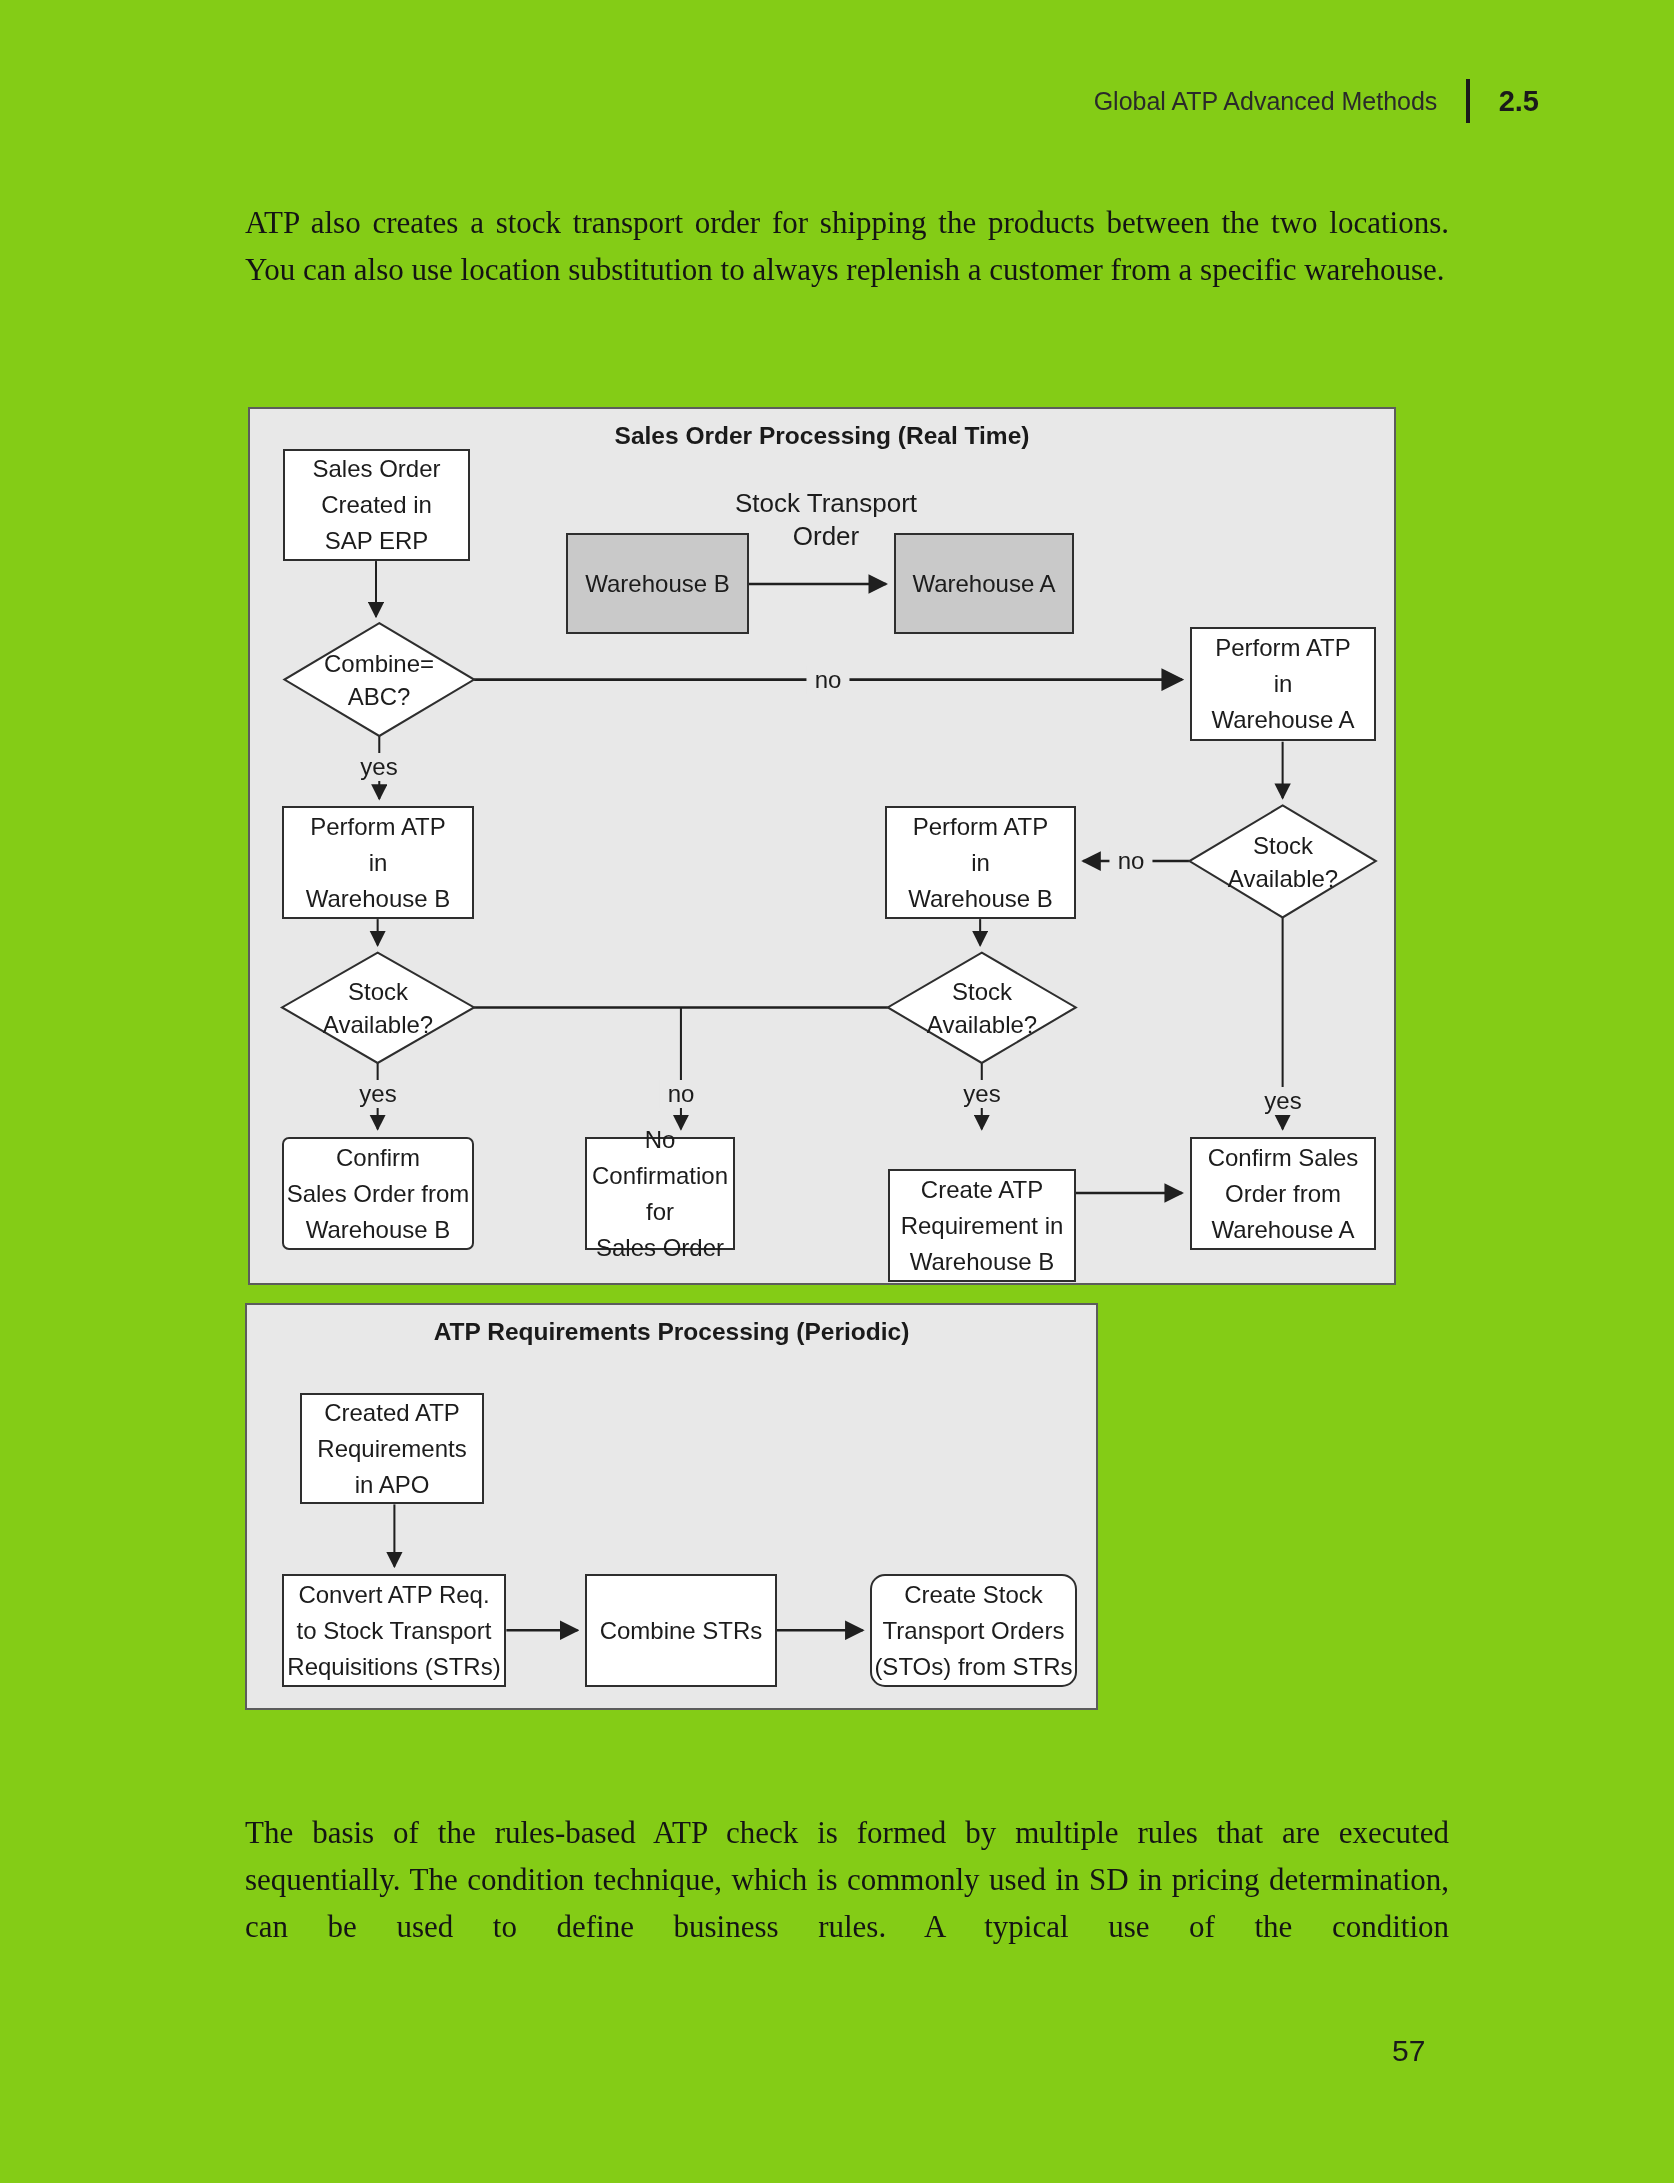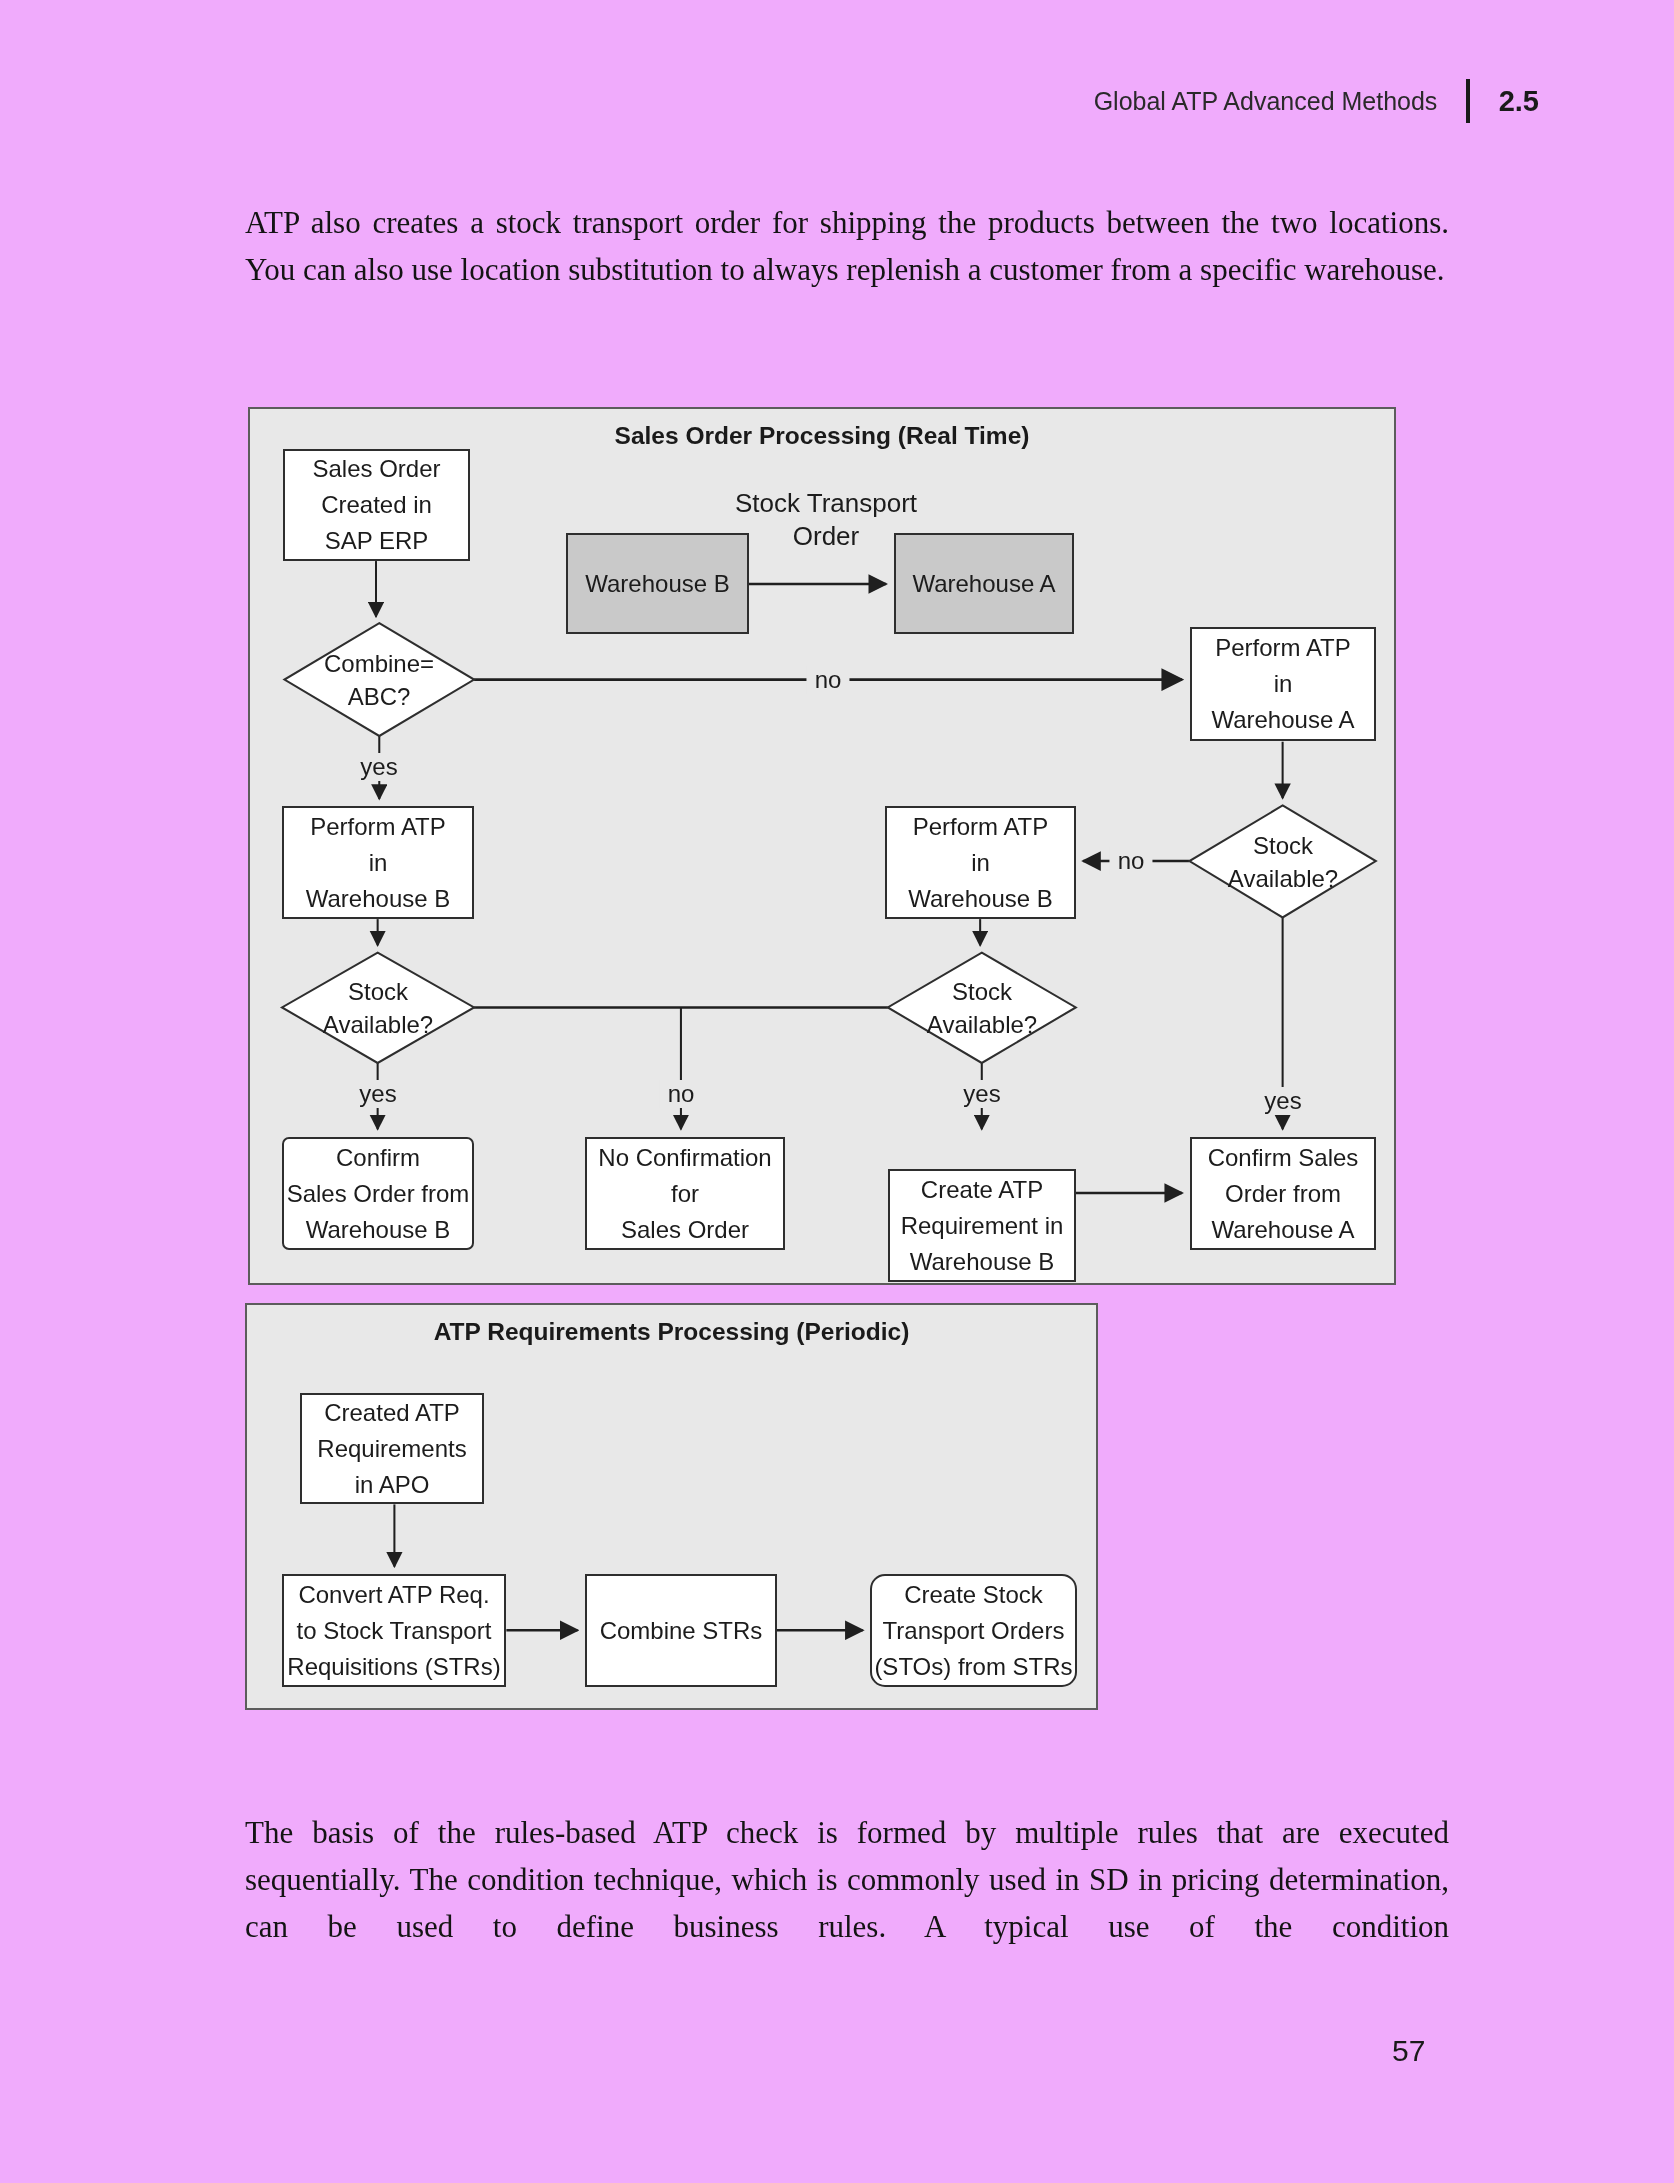--- a/index.html
+++ b/index.html
@@ -1,16 +1,16 @@
 <!DOCTYPE html>
 <html style="font-size:13px"><head>
 <meta charset="utf-8">
 <style>
   html,body{margin:0;padding:0;background:#ffffff;}
-  #page{position:relative;width:1675px;height:2183px;background:#f0abfc;overflow:hidden;
+  #page{position:relative;width:1675px;height:2183px;background:#84cc16;overflow:hidden;
         font-family:"Liberation Sans",sans-serif;color:#1c1c1c;}
 
   
   .runhead{position:absolute;top:78px;left:0;width:1539px;height:46px;
            display:flex;justify-content:flex-end;align-items:center;}
   .runhead-title{font-size:25px;color:#2a2a2a;}
   .runhead-bar{width:3.3px;height:44px;background:#1a1a1a;margin:0 29px;}
   .runhead-num{font-size:29px;font-weight:bold;color:#1a1a1a;}
 
   
@@ -138,21 +138,21 @@
     <span class="edge-label" style="left:129px;top:358px;">yes</span>
     <span class="edge-label" style="left:881px;top:452px;">no</span>
     <span class="edge-label" style="left:128px;top:685px;">yes</span>
     <span class="edge-label" style="left:431px;top:685px;">no</span>
     <span class="edge-label" style="left:732px;top:685px;">yes</span>
     <span class="edge-label" style="left:1033px;top:692px;">yes</span>
 
     <div class="node" style="left:32px;top:728px;width:192px;height:113px;border-radius:7px;">Confirm
 Sales Order from
 Warehouse B</div>
-    <div class="node" style="left:335px;top:728px;width:200px;height:113px;">No Confirmation
+    <div class="node" style="left:335px;top:728px;width:150px;height:113px;">No Confirmation
 for
 Sales Order</div>
     <div class="node" style="left:638px;top:728px;width:188px;height:113px;margin-top:32px;">Create ATP
 Requirement in
 Warehouse B</div>
     <div class="node" style="left:940px;top:728px;width:186px;height:113px;">Confirm Sales
 Order from
 Warehouse A</div>
   </div>
 

